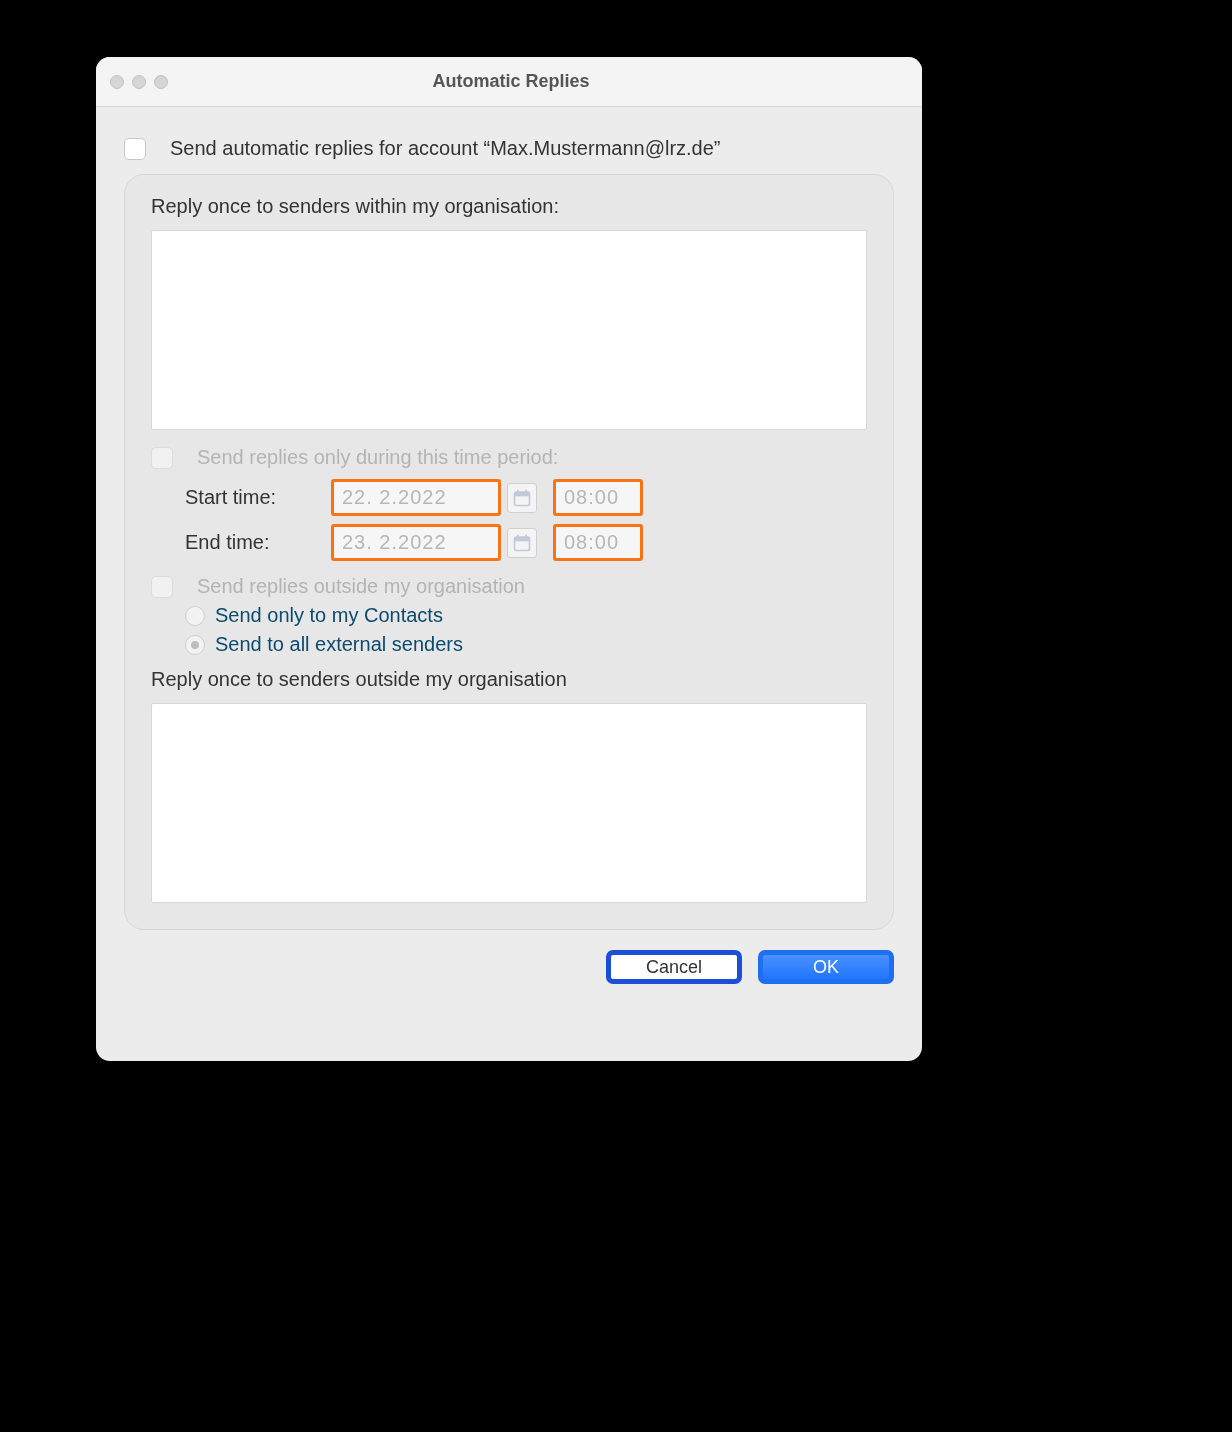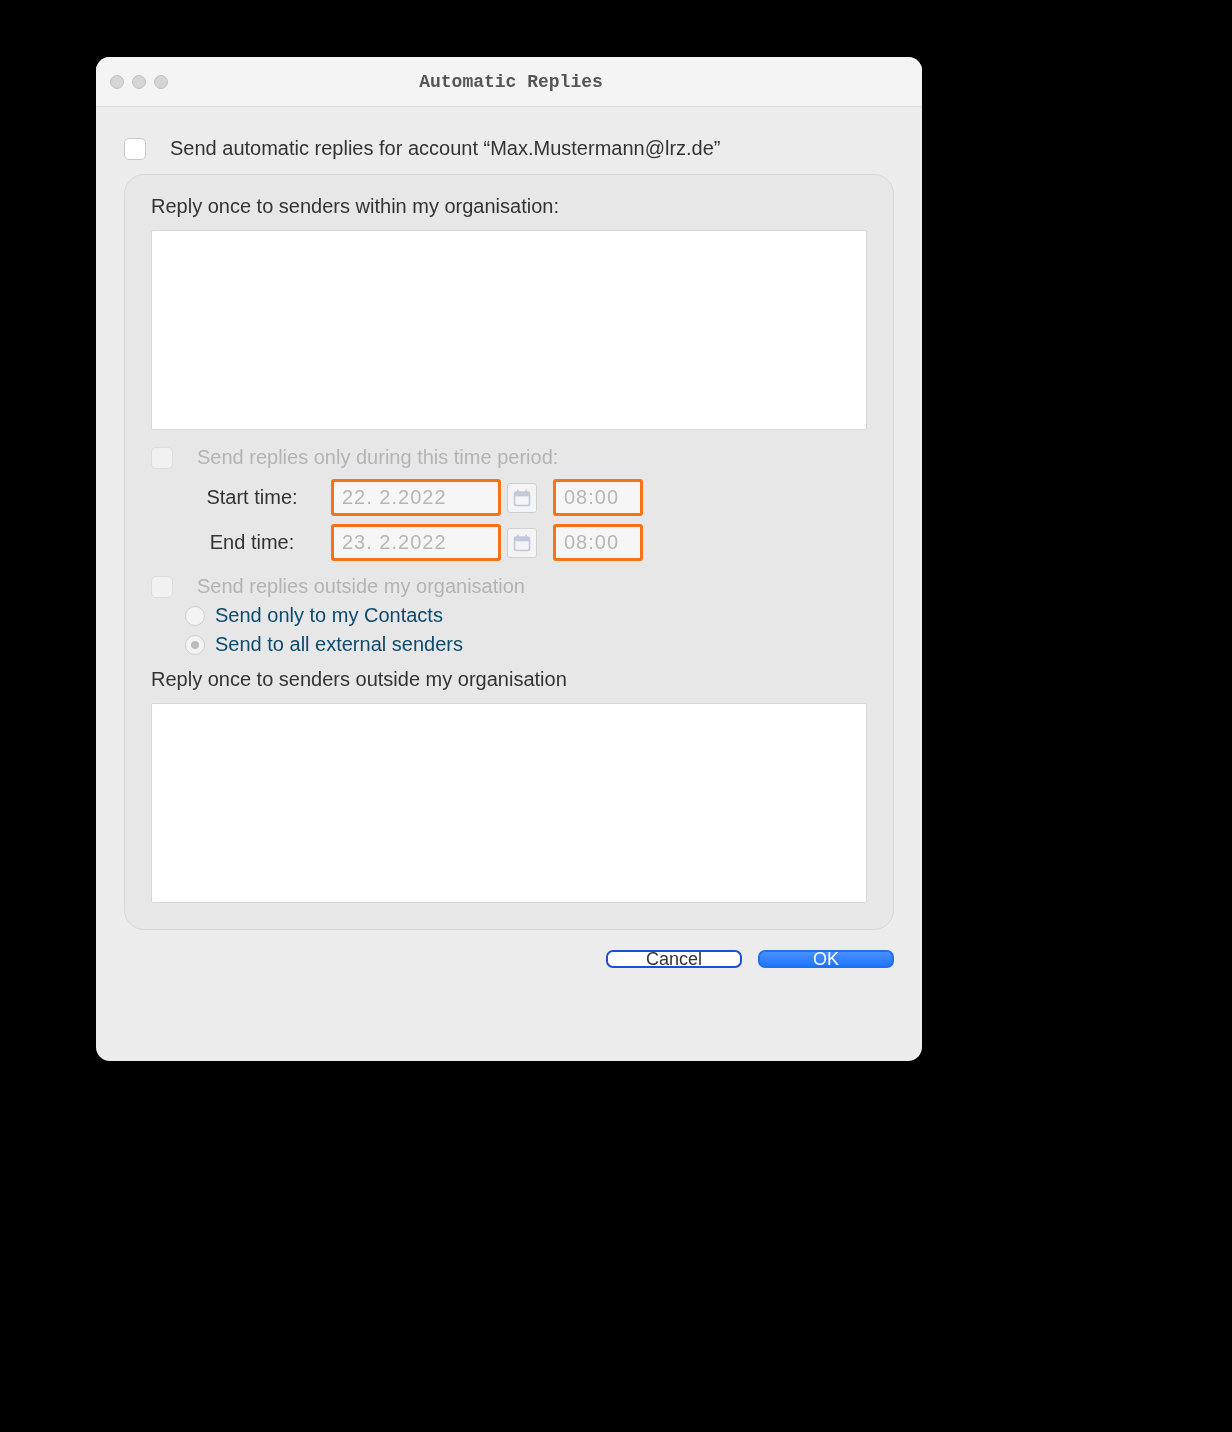--- a/index.html
+++ b/index.html
@@ -23,21 +23,20 @@
     box-shadow: 0 25px 60px rgba(0,0,0,.55), 0 2px 6px rgba(0,0,0,.3);
     overflow: hidden;
   }
   .titlebar {
     height: 50px;
     background: #f4f4f4;
     border-bottom: 1px solid #d7d7d7;
     display: flex;
     align-items: center;
     padding: 12px 14px;
-    font-family: Liberation Mono, monospace;
   }
   .traffic { display: flex; gap: 8px; margin-right: 12px; }
   .traffic .dot {
     width: 14px; height: 14px; border-radius: 50%;
     background: #d5d5d5; border: 1px solid #c2c2c2;
   }
   .title {
     flex: 1;
     text-align: center;
     font-weight: 700;
@@ -82,21 +81,21 @@
 
   .section-gap { height: 12px; }
 
   .timegrid {
     display: grid;
     grid-template-columns: 140px 170px 40px 90px;
     gap: 8px 6px;
     align-items: center;
     margin: 10px 0 14px 34px;
   }
-  .tlabel { font-size: 20px; color: #333; text-align: center; padding-right: 6px; }
+  .tlabel { font-size: 20px; color: #333; text-align: left; padding-right: 6px; }
   .dval, .tval {
     border: 3px solid #f97316;
     background: #f6f6f6;
     color: #b7b7b7;
     font-size: 20px;
     padding: 4px 8px;
     border-radius: 3px;
     text-align: left;
     letter-spacing: 1px;
   }
@@ -124,25 +123,25 @@
   }
 
   .buttons {
     display: flex;
     justify-content: flex-end;
     gap: 16px;
     margin-top: 20px;
   }
   .btn {
     min-width: 136px;
-    height: 18px;
+    height: 34px;
     border-radius: 7px;
     font-size: 18px;
     display: flex; align-items: center; justify-content: center;
-    border: 2px solid #1d4ed8;
+    border: 5px solid #1d4ed8;
     background: #fff;
     cursor: default;
   }
   .btn.primary {
     background: linear-gradient(#4a90ff, #2176ff);
     border-color: #1f6ff0;
     color: #fff;
   }
 </style>
 </head>

